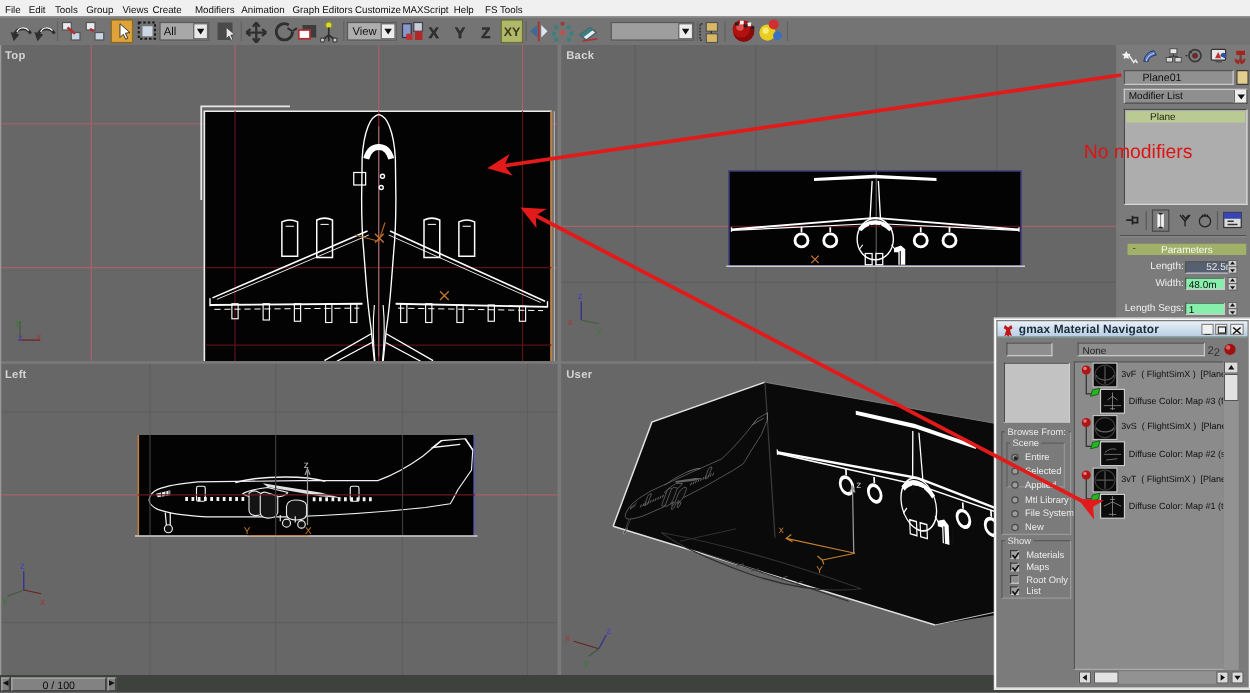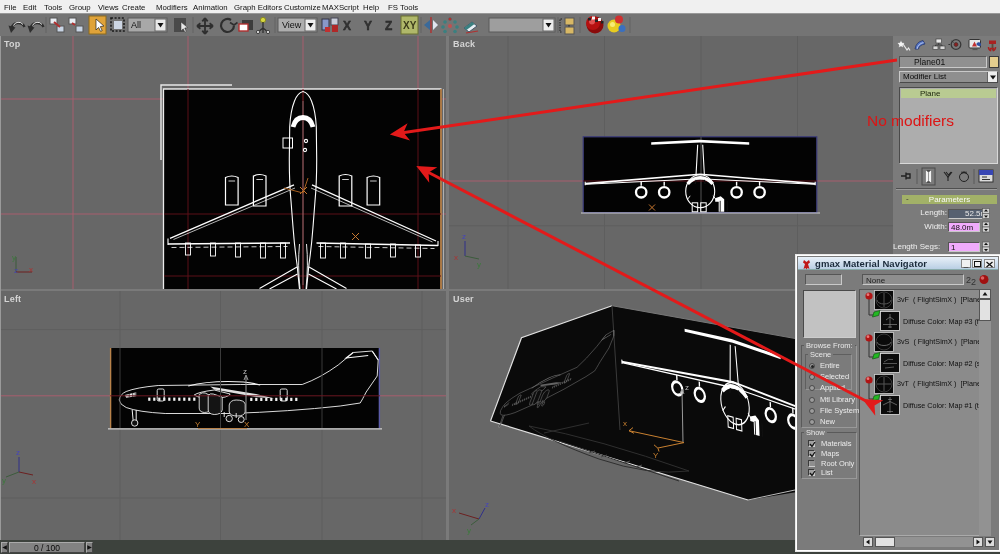--- a/index.html
+++ b/index.html
@@ -28,21 +28,21 @@
   font-size:9px; color:#eee; }
 
 
 #statusbar { left:0; top:540px; width:1000px; height:14px; background:#3d423d; }
 
 
 #matnav { left:796px; top:255px; width:204px; height:296px; background:#7b7b7b;
   border:1px solid #fff; outline:1px solid #e8e8e8; font-size:9px; color:#e8e8e8; }
 
 #overlay { left:0; top:0; width:1000px; height:554px; pointer-events:none; z-index:50; }
-.fld { position:absolute; background:#f0abfc; border:1px solid #555;
+.fld { position:absolute; background:#86efac; border:1px solid #555;
   border-right-color:#c9c9c9; border-bottom-color:#c9c9c9; color:#111; }
 </style>
 </head>
 <body>
 <div id="page">
 
   <div id="menubar" class="abs">
     <span style="left:4px;top:2.5px">File</span>
     <span style="left:23px">Edit</span>
     <span style="left:44px">Tools</span>
@@ -500,21 +500,21 @@
       <rect x="86" y="4" width="14" height="5" fill="#3846b4"></rect>
       <path d="M89 13.5 h8 M89 11 h5" stroke="#333" stroke-width="1.2"></path>
     </svg>
     <div class="abs" style="left:3px;top:152px;width:101px;height:2px;background:#4f4f4f;border-bottom:1px solid #9a9a9a"></div>
     <div class="abs" style="left:9px;top:159px;width:95px;height:9px;background:#a2b168;color:#f8f8f8;font-size:8px;text-align:center;line-height:9px">Parameters</div>
     <div class="abs" style="left:13px;top:160px;width:6px;height:6px;font-size:8px;color:#333;line-height:6px">-</div>
     <div class="abs" style="left:0;top:172px;width:54px;text-align:right;font-size:8px;color:#f0f0f0">Length:</div>
     <div class="fld" style="left:55px;top:172.5px;width:36px;height:10px;font-size:8px;line-height:8px;padding-left:16px;background:#566070;color:#e8e8e8">52.5m</div>
     <div class="abs" style="left:0;top:185.5px;width:54px;text-align:right;font-size:8px;color:#f0f0f0">Width:</div>
     <div class="fld" style="left:55px;top:186px;width:32px;height:10px;font-size:8px;line-height:9px;padding-left:2px">48.0m</div>
-    <div class="abs" style="left:0;top:205.5px;width:54px;font-size:8px;color:#f0f0f0">Length Segs:</div>
+    <div class="abs" style="left:0;top:205.5px;width:54px;text-align:right;font-size:8px;color:#f0f0f0">Length Segs:</div>
     <div class="fld" style="left:55px;top:206px;width:32px;height:10px;font-size:8px;line-height:9px;padding-left:2px">1</div>
     <svg width="12" height="50" style="position:absolute;left:88.5px;top:172px">
       <g fill="#cfcfcf" stroke="#555" stroke-width="0.6">
         <rect x="0.5" y="0.5" width="7" height="5"></rect>
           <rect x="0.5" y="5.5" width="7" height="5"></rect>
         <rect x="0.5" y="14" width="7" height="5"></rect>
           <rect x="0.5" y="19" width="7" height="5"></rect>
         <rect x="0.5" y="34" width="7" height="5"></rect>
           <rect x="0.5" y="39" width="7" height="5"></rect>
       </g>

